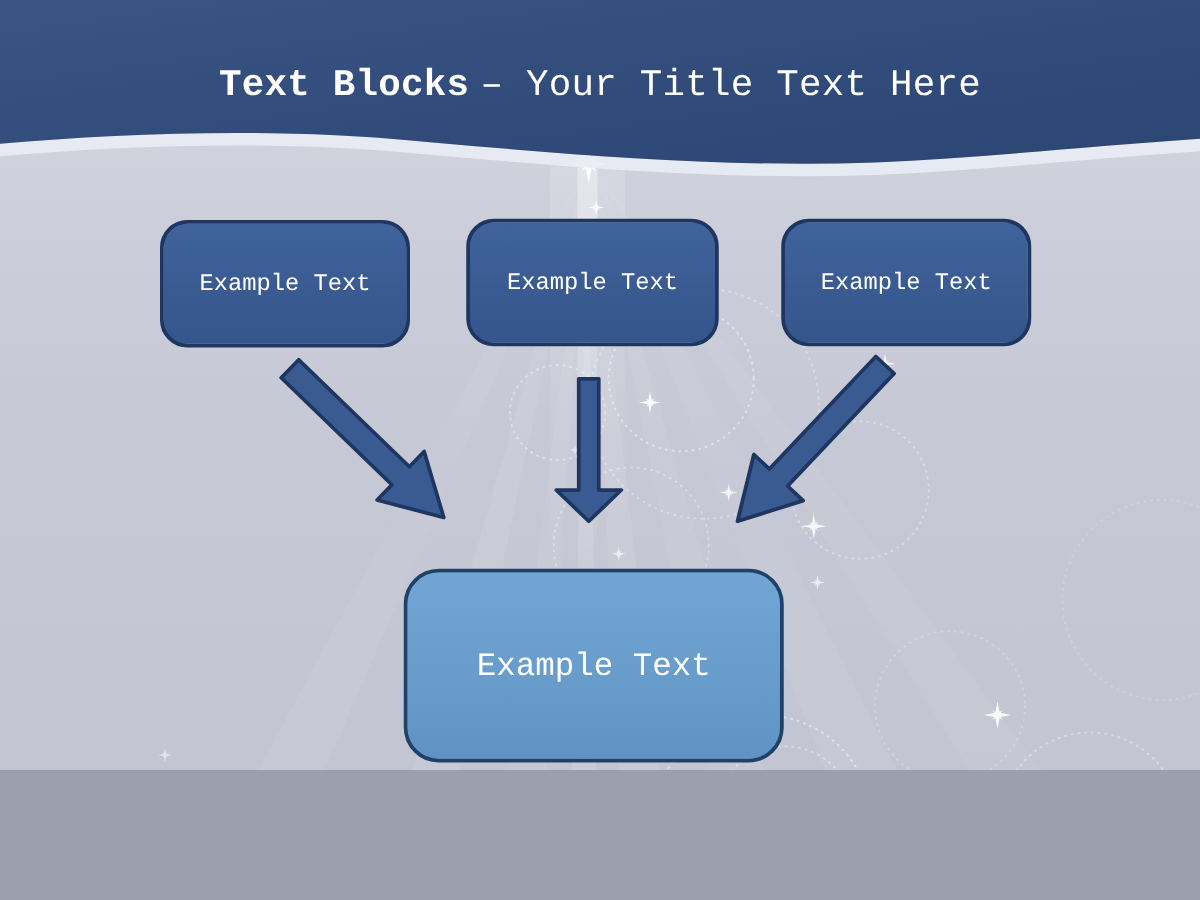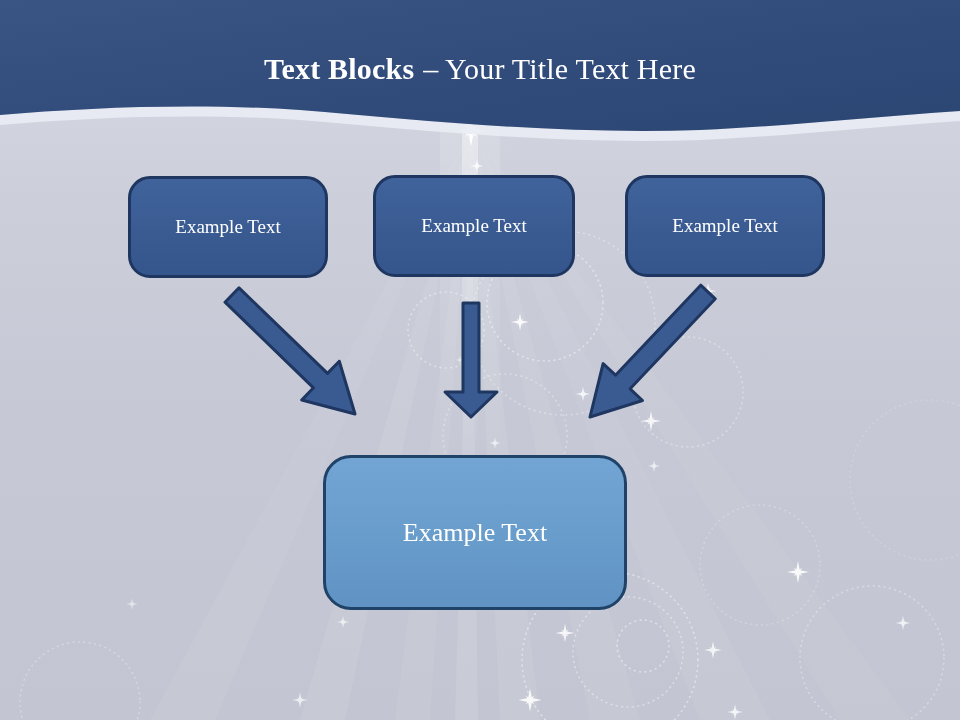--- a/index.html
+++ b/index.html
@@ -1,19 +1,19 @@
 <!DOCTYPE html>
 <html style="--header_top: #3A5484; --header_bottom: #2C4673; --header_highlight: #E9ECF4; --background: #C6C9D5; --top_box_fill: #3A5B92; --top_box_border: #1E3660; --center_box_fill: #689CCB; --center_box_border: #1F4368; --arrow_fill: #3A5B92; --arrow_border: #1E3660; --title_text: #FFFFFF; --box_text: #FFFFFF;"><head>
 <meta charset="utf-8">
 <style>
   html,body{margin:0;padding:0;background:#9aa0ad;}
   .slide{
-    position:relative;width:960px;height:720px;overflow:hidden;
+    position:relative;width:960px;height:616px;overflow:hidden;
     background:linear-gradient(180deg,#D8DBE4 0%,#CCCFDA 28%,#C6C9D5 58%,#C3C6D2 100%);
-    font-family:Liberation Serif, serif;
+    font-family:Liberation Mono, monospace;
   }
   svg{display:block;}
   .layer{position:absolute;left:0;top:0;}
   .title{
     position:absolute;left:0;right:0;top:52px;text-align:center;
     color:var(--title_text,#fff);font-size:30px;line-height:1.15;letter-spacing:.2px;z-index:4;
   }
   .title .bold{font-weight:700;margin-right:9px;}
   .textbox{
     position:absolute;display:flex;align-items:center;justify-content:center;text-align:center;

